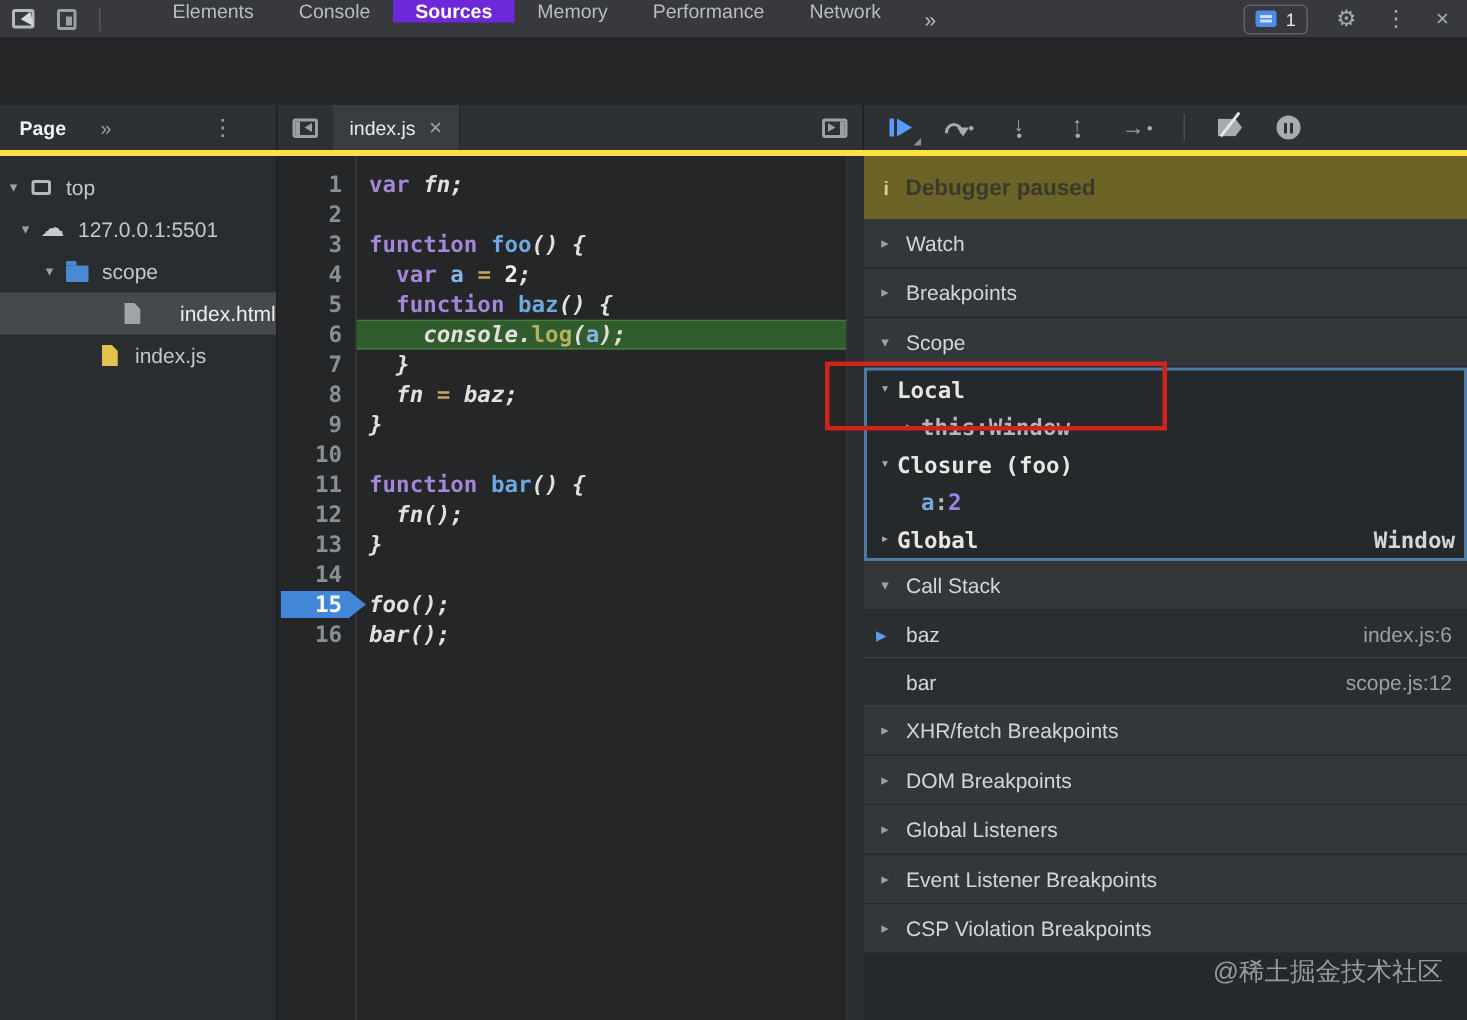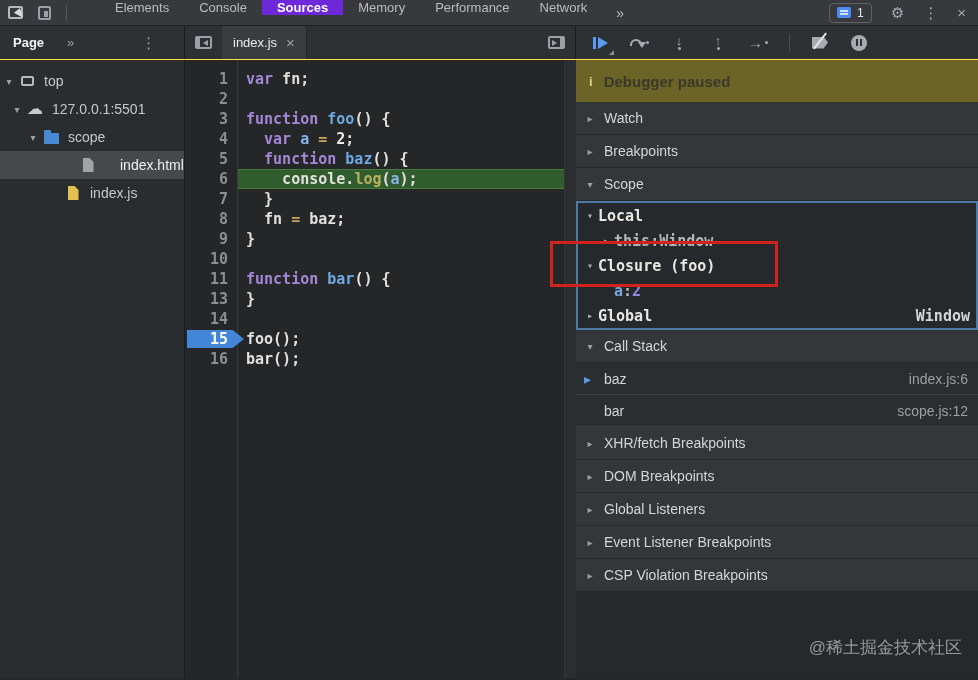--- a/index.html
+++ b/index.html
@@ -24,21 +24,21 @@
   .tb-tab.active{color:#ffffff;background:#6d28d9;font-weight:700;}
   .tb-more{color:#b9bdc0;font-size:14px;padding:0 14px;}
   .tb-right{margin-left:auto;display:flex;align-items:center;gap:19px;padding-right:12px;}
   .issues{display:inline-flex;align-items:center;gap:6px;border:1px solid #5f6368;border-radius:4px;
     padding:2px 7px;font-size:12px;color:#e8eaed;}
   .issues-icon{width:14px;height:11px;background:#4e8bf0;border-radius:2px;position:relative;}
   .issues-icon::after{content:"";position:absolute;left:3px;top:3px;width:8px;height:2px;
     background:#cfe0fb;box-shadow:0 3px 0 #cfe0fb;}
   .tb-ic{color:#a6abb0;font-size:15px;line-height:1;}
   
-  .subbar{height:34px;display:flex;background:#2e3133;border-bottom:1px solid #fde047;}
+  .subbar{height:34px;display:flex;background:#2e3133;border-bottom:4px solid #fde047;margin-top:44px;}
   .nav-header{flex:0 0 185px;display:flex;align-items:center;border-right:1px solid #1c1d1f;}
   .nav-tab{color:#f1f3f4;font-size:13px;padding:0 13px;font-weight:600;}
   .nav-more{color:#9aa0a3;font-size:13px;padding:0 10px;}
   .nav-menu{color:#9aa0a3;margin-left:auto;margin-right:28px;font-size:15px;}
   .editor-strip{flex:0 0 391px;display:flex;align-items:stretch;border-right:1px solid #1c1d1f;}
   .strip-ic{align-self:center;width:17px;height:13px;border:2px solid #9aa0a3;border-radius:2px;
     margin:0 10px;position:relative;}
   .strip-ic.hide-nav::before{content:"";position:absolute;left:0;top:0;bottom:0;width:3px;background:#9aa0a3;}
   .strip-ic.hide-nav::after{content:"";position:absolute;right:2px;top:1.5px;
     border:3px solid transparent;border-right:5px solid #9aa0a3;}
@@ -86,21 +86,21 @@
   .code{flex:1;padding-top:9px;font-family:"DejaVu Sans Mono",monospace;font-size:15px;font-weight:700;position:relative;}
   .code-line{display:flex;height:20px;line-height:20px;}
   .ln{flex:0 0 52px;text-align:right;padding-right:9px;color:#8a8f93;position:relative;}
   .ln .num{position:relative;z-index:2;}
   .ln.bp .num{color:#ffffff;}
   .bp-tag{position:absolute;left:2px;top:1px;bottom:1px;right:-7px;background:#4286d8;
     clip-path:polygon(0 0,80% 0,100% 50%,80% 100%,0 100%);z-index:1;}
   .lc{flex:1;white-space:pre;padding-left:9px;color:#e2e0dc;}
   .code-line.current .lc{background:#315c2e;box-shadow:inset 0 1px 0 #447a3c, inset 0 -1px 0 #447a3c;}
   .tk-kw{color:#a487d6;}  .tk-fn{color:#6fa9e2;text-align:center;}  .tk-var{color:#8ab4e8;}
-  .tk-num{color:#efede9;} .tk-op{color:#c7a65c;}  .tk-plain{color:#e2e0dc;} .tk-prop{color:#b5b062;}
+  .tk-num{color:#efede9;} .tk-op{color:#c7a65c;}  .tk-plain{color:#e2e0dc;font-style:italic;} .tk-prop{color:#b5b062;}
   .editor-scrollbar{flex:0 0 12px;background:#2b2e30;border-left:1px solid #333639;}
   
   .rightpanel{flex:1;background:#2b2e30;display:flex;flex-direction:column;}
   .paused-banner{height:42px;background:#6b6426;display:flex;align-items:center;gap:11px;
     padding-left:13px;color:#3a392c;font-weight:700;font-size:15px;}
   .info-i{color:#ddd27a;font-size:13px;font-weight:700;}
   .sec-hdr{height:33px;display:flex;align-items:center;gap:8px;padding-left:8px;background:#34373a;
     border-bottom:1px solid #26282a;font-size:14px;color:#d3d6d8;}
   .sec-hdr .h-exp{font-size:10px;color:#9aa0a3;width:12px;text-align:center;}
   .scope-box{border:2px solid #4d7ba6;background:#26292b;
@@ -280,20 +280,24 @@
           </div>
           <div class="code-line">
             <div class="ln"><span class="num">10</span></div>
             <div class="lc"></div>
           </div>
           <div class="code-line">
             <div class="ln"><span class="num">11</span></div>
             <div class="lc"><span class="tk-kw">function</span><span class="tk-fn"> bar</span><span class="tk-plain">() {</span></div>
           </div>
           <div class="code-line">
+            <div class="ln"><span class="num">12</span></div>
+            <div class="lc"><span class="tk-plain">  fn();</span></div>
+          </div>
+          <div class="code-line">
             <div class="ln"><span class="num">13</span></div>
             <div class="lc"><span class="tk-plain">}</span></div>
           </div>
           <div class="code-line">
             <div class="ln"><span class="num">14</span></div>
             <div class="lc"></div>
           </div>
           <div class="code-line">
             <div class="ln bp"><span class="bp-tag"></span><span class="num">15</span></div>
             <div class="lc"><span class="tk-plain">foo();</span></div>

